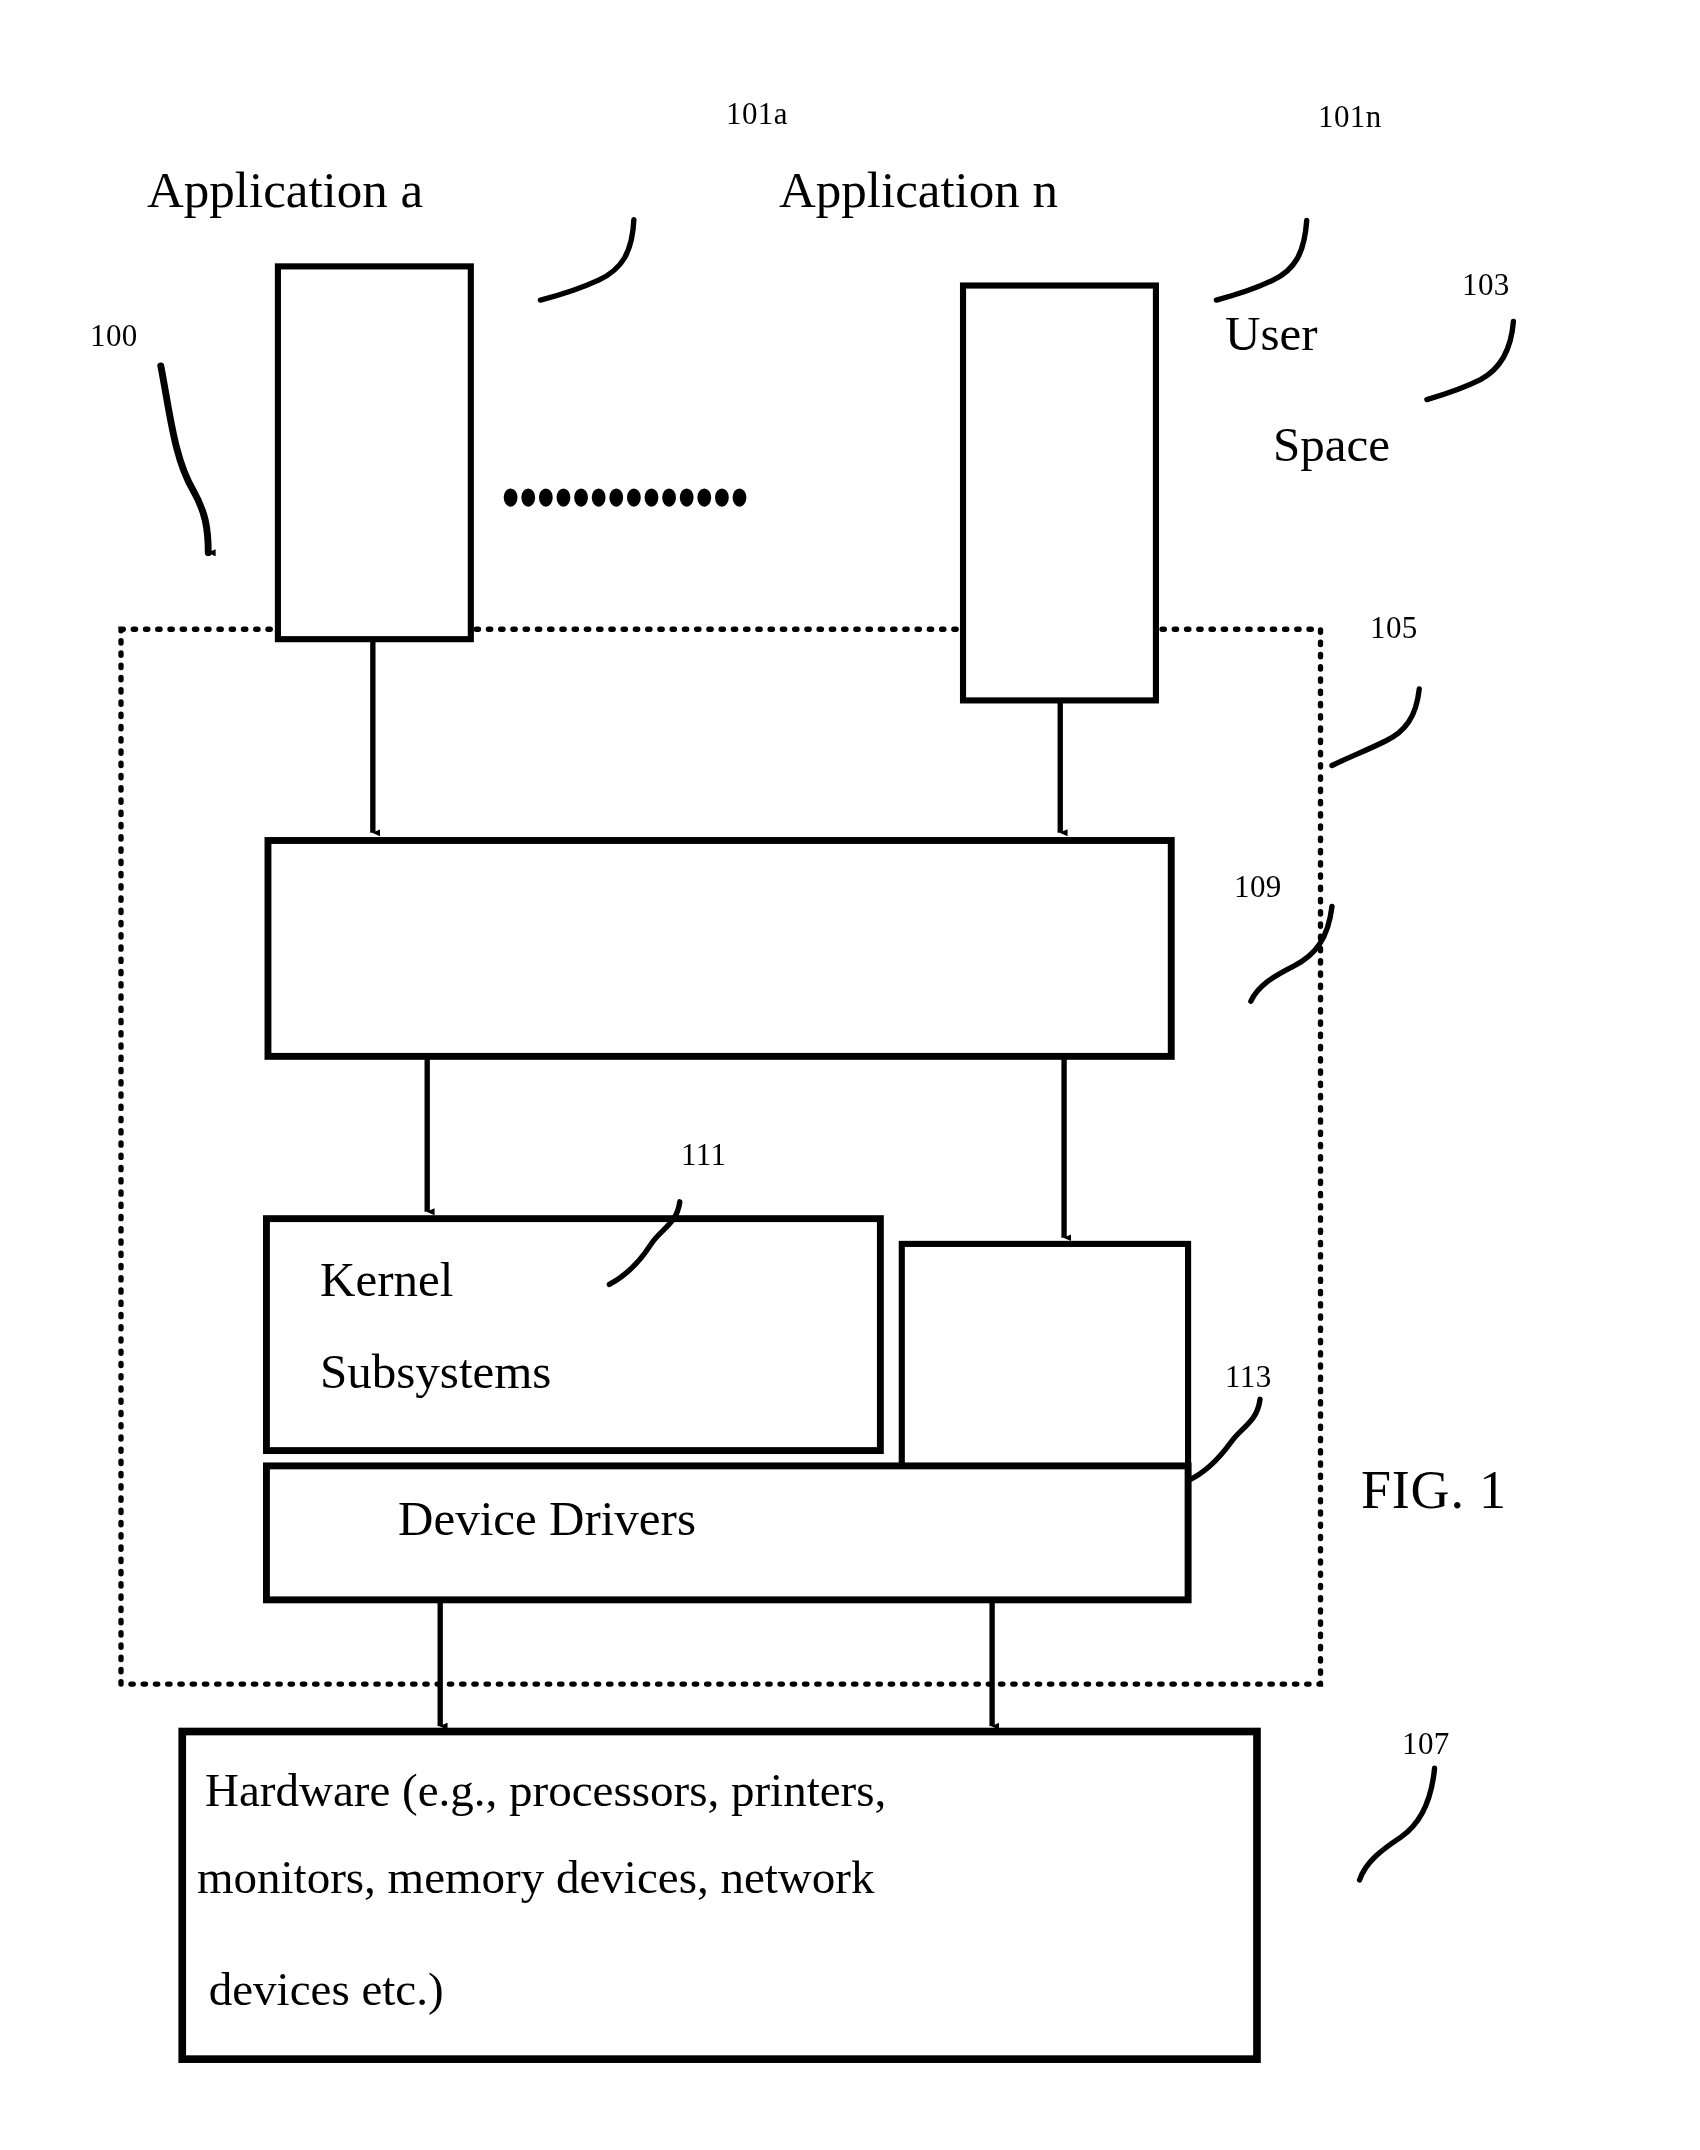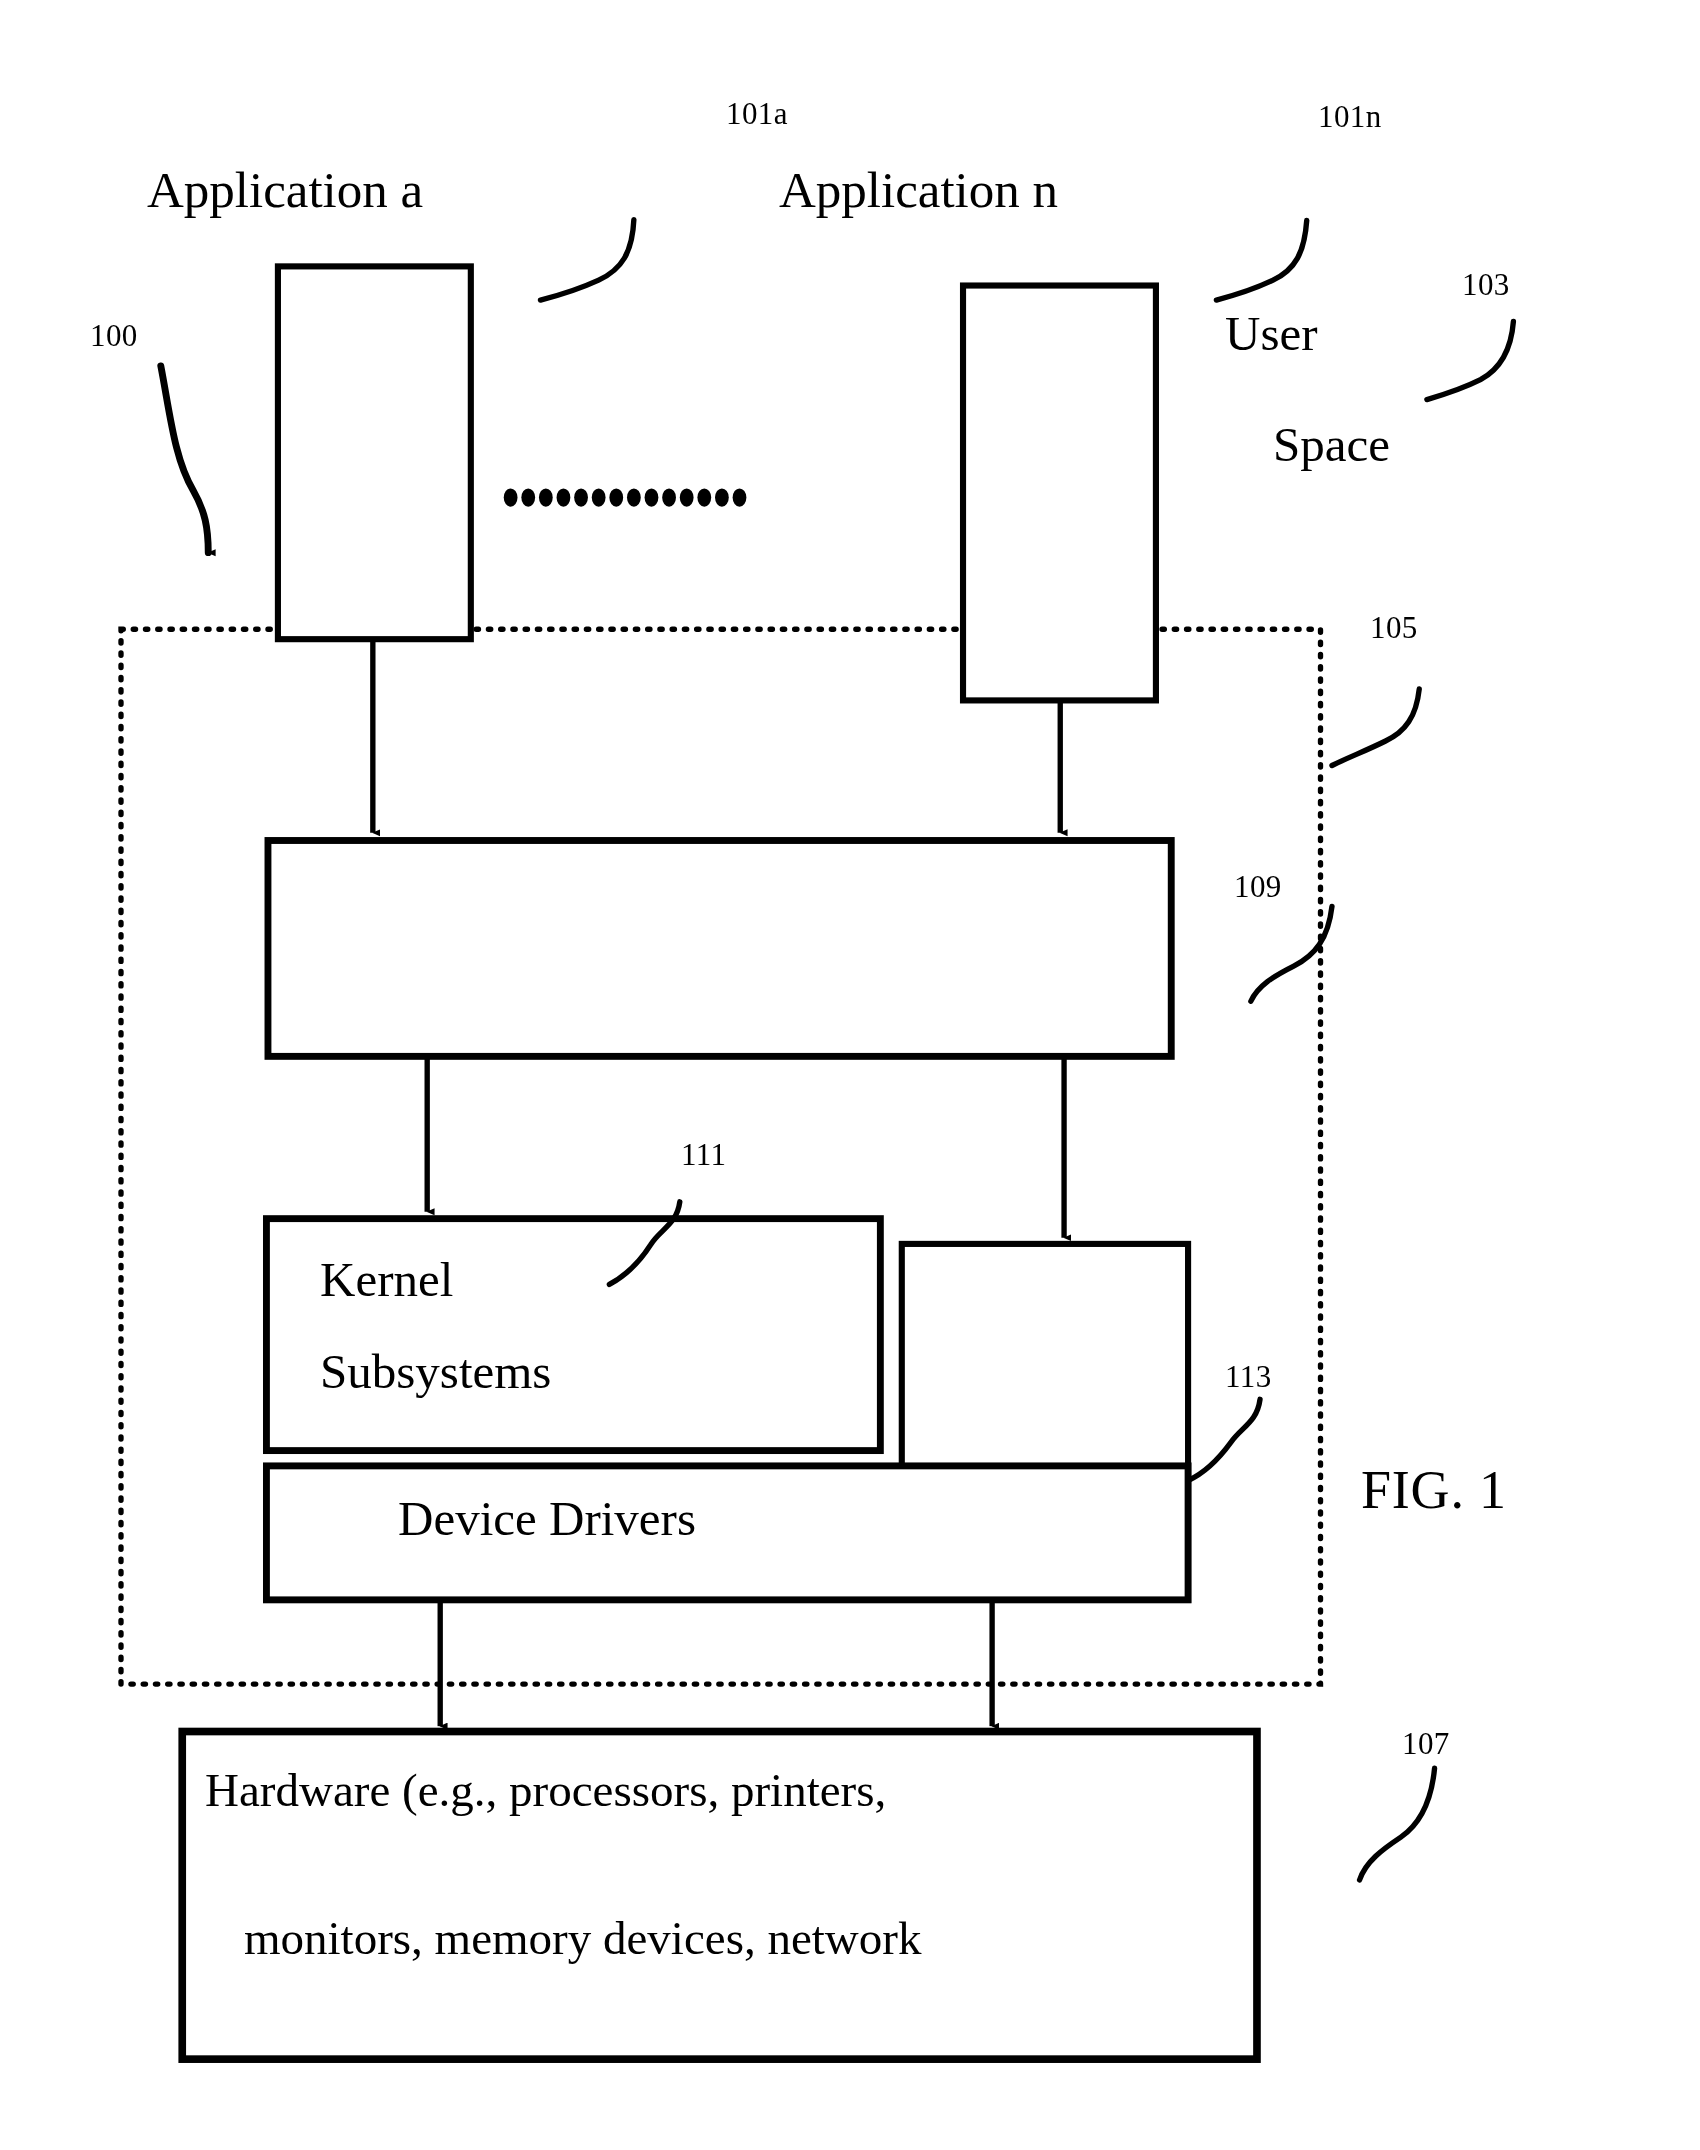--- a/index.html
+++ b/index.html
@@ -159,17 +159,18 @@
   <div class="lbl box-label" style="left:320px; top:1347px;">Subsystems</div>
   <div class="lbl ref" style="left:681px; top:1139px;">111</div>
 
   <div class="lbl ref" style="left:1225px; top:1361px;">113</div>
 
   <div class="lbl box-label" style="left:398px; top:1494px;">Device Drivers</div>
 
   <div class="lbl fig-title" style="left:1361px; top:1463px;">FIG. 1</div>
 
   <div class="lbl hw-text" style="left:205px; top:1760px;">Hardware (e.g., processors, printers,</div>
-  <div class="lbl hw-text" style="left:197px; top:1908px;margin-left:47px;">monitors, memory devices, network</div>
+  <div class="lbl hw-text" style="left:197px; top:1847px;">monitors, memory devices, network</div>
+  <div class="lbl hw-text" style="left:197px; top:1959px;"> devices etc.)</div>
   <div class="lbl ref" style="left:1402px; top:1728px;">107</div>
 
 </div>
 
 
 </body></html>

